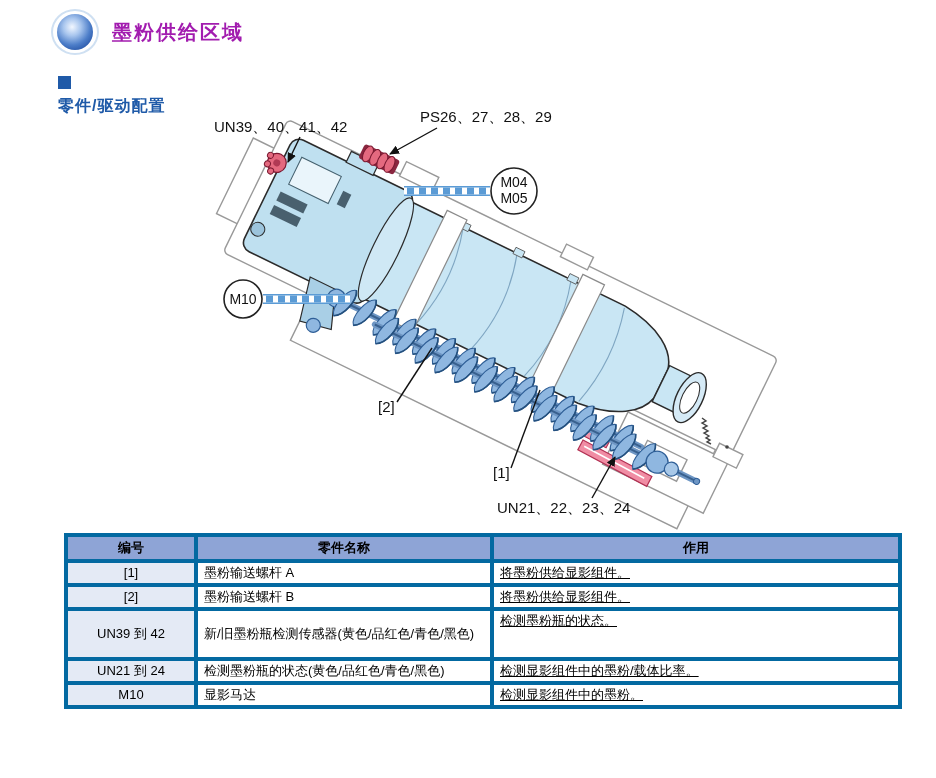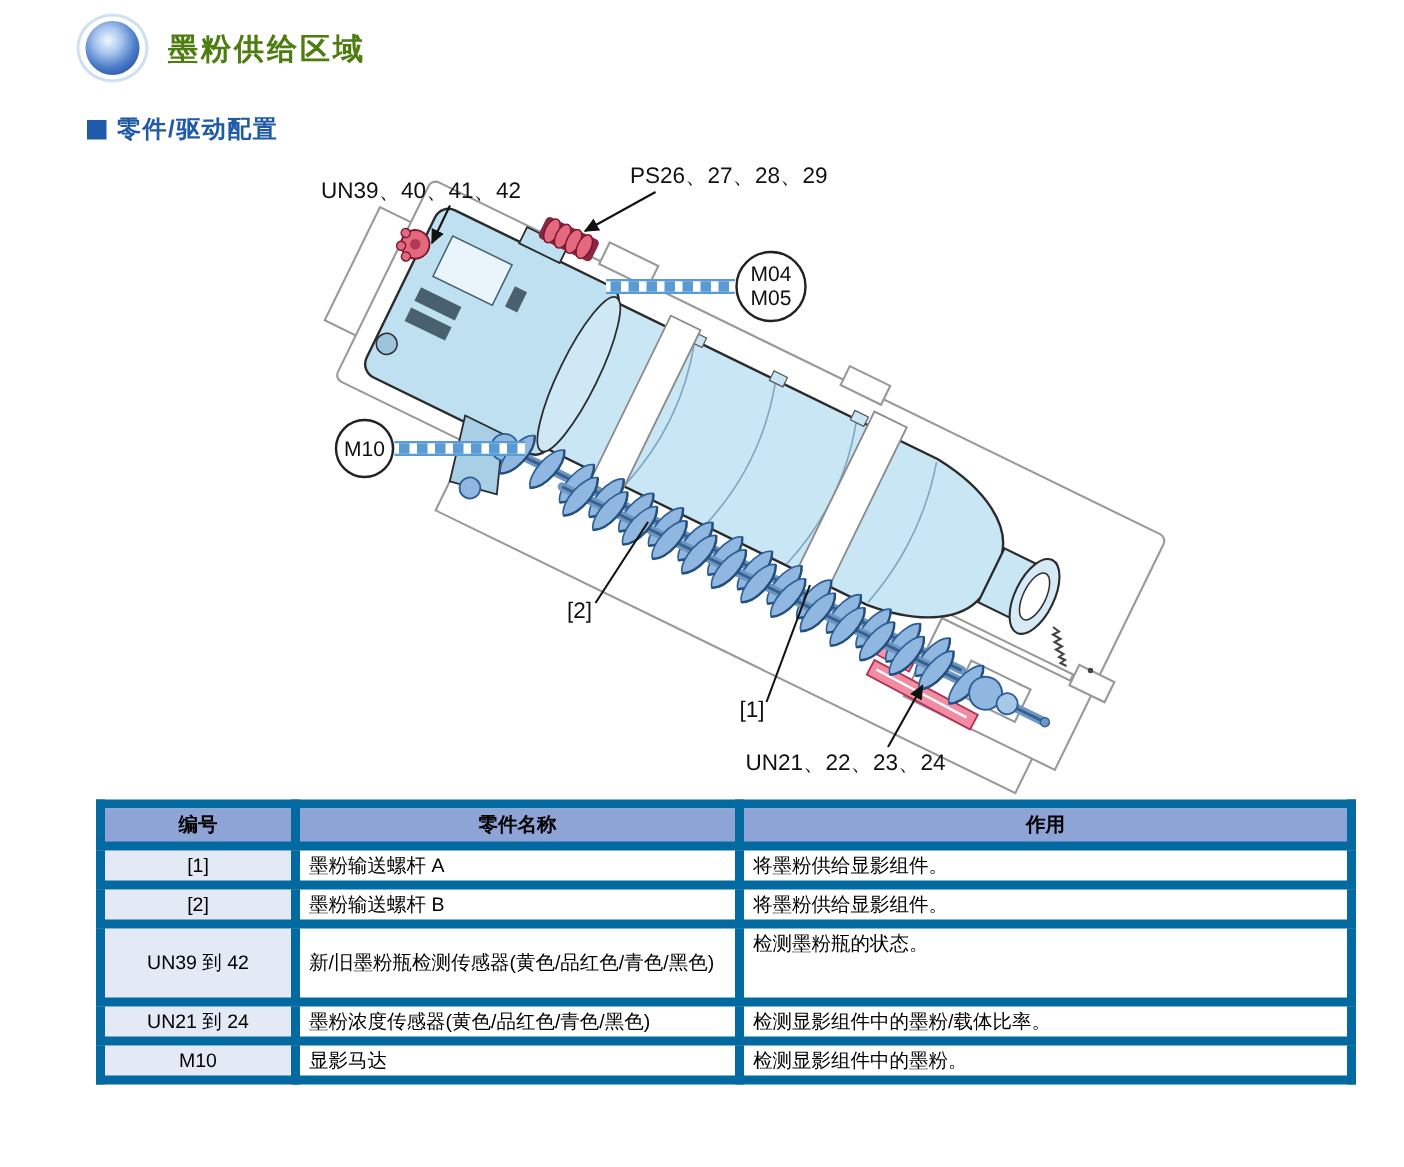--- a/index.html
+++ b/index.html
@@ -7,35 +7,35 @@
     width:936px;height:778px;background:#ffffff;position:relative;overflow:hidden;
     font-family:"Liberation Sans","DejaVu Sans",sans-serif;color:#000;
   }
   
   .header-row{position:absolute;left:54px;top:11px;display:flex;align-items:center;gap:16px;}
   .sphere-wrap{position:relative;width:42px;height:42px;flex:0 0 auto;}
   .sphere-ring{position:absolute;left:-3px;top:-2px;width:44px;height:42px;
     border:2px solid #cfe0f2;border-radius:50%;}
   .sphere{position:absolute;left:3px;top:3px;width:36px;height:36px;border-radius:50%;
     background:radial-gradient(circle at 42% 36%, #f2f7ff 0%, #a9c6ee 28%, #4d7ec9 58%, #1d4a9e 88%, #16408c 100%);}
-  .page-title{color:#4d7c0f;font-size:20px;font-weight:bold;letter-spacing:2px;}
-  .section-row{position:absolute;left:58px;top:76px;display:flex;align-items:center;gap:7px;}
+  .page-title{color:#a21caf;font-size:20px;font-weight:bold;letter-spacing:2px;}
+  .section-row{position:absolute;left:58px;top:76px;display:flex;align-items:flex-start;gap:7px;flex-direction:column;}
   .section-square{width:13px;height:13px;background:#1f5aa8;flex:0 0 auto;}
   .section-title{color:#1f5aa8;font-size:16px;font-weight:bold;letter-spacing:1px;}
   
   svg.diagram{position:absolute;left:0;top:100px;}
   .dlabel{font-size:15px;fill:#111;}
   .clabel{font-size:14px;fill:#111;text-anchor:middle;}
   
   table.parts{position:absolute;left:64px;top:533px;width:834px;border-collapse:collapse;
     table-layout:fixed;font-size:13px;line-height:1.35;}
-  table.parts th,table.parts td{border:6px solid #0369a1;padding:1px 6px;vertical-align:middle;overflow:hidden;}
+  table.parts th,table.parts td{border:4px solid #0369a1;padding:1px 6px;vertical-align:middle;overflow:hidden;}
   table.parts th{background:#8ea4d6;font-weight:bold;text-align:center;height:20px;}
   td.id-cell{background:#e4eaf5;text-align:center;}
-  td.fn-cell{white-space:pre-line;vertical-align:middle;}
+  td.fn-cell{white-space:pre-line;vertical-align:middle;text-decoration:underline;}
   tr.r-short td{height:18px;}
   tr.r-tall td{height:44px;}
   tr.r-mid td{height:36px;}
 </style>
 </head>
 <body>
 
 <div class="header-row">
   <div class="sphere-wrap">
     <div class="sphere-ring"></div>
@@ -239,21 +239,21 @@
       <td>墨粉输送螺杆 B</td>
       <td class="fn-cell">将墨粉供给显影组件。</td>
     </tr>
     <tr class="r-tall">
       <td class="id-cell">UN39 到 42</td>
       <td>新/旧墨粉瓶检测传感器(黄色/品红色/青色/黑色)</td>
       <td class="fn-cell" style="vertical-align:top;">检测墨粉瓶的状态。</td>
     </tr>
     <tr class="r-short">
       <td class="id-cell">UN21 到 24</td>
-      <td>墨粉浓度传感器(黄色/品红色/青色/黑色)</td>
+      <td>检测墨粉瓶的状态(黄色/品红色/青色/黑色)</td>
       <td class="fn-cell">检测显影组件中的墨粉/载体比率。</td>
     </tr>
     <tr class="r-short">
       <td class="id-cell">M10</td>
       <td>显影马达</td>
       <td class="fn-cell">检测显影组件中的墨粉。</td>
     </tr>
   </tbody>
 </table>
 

